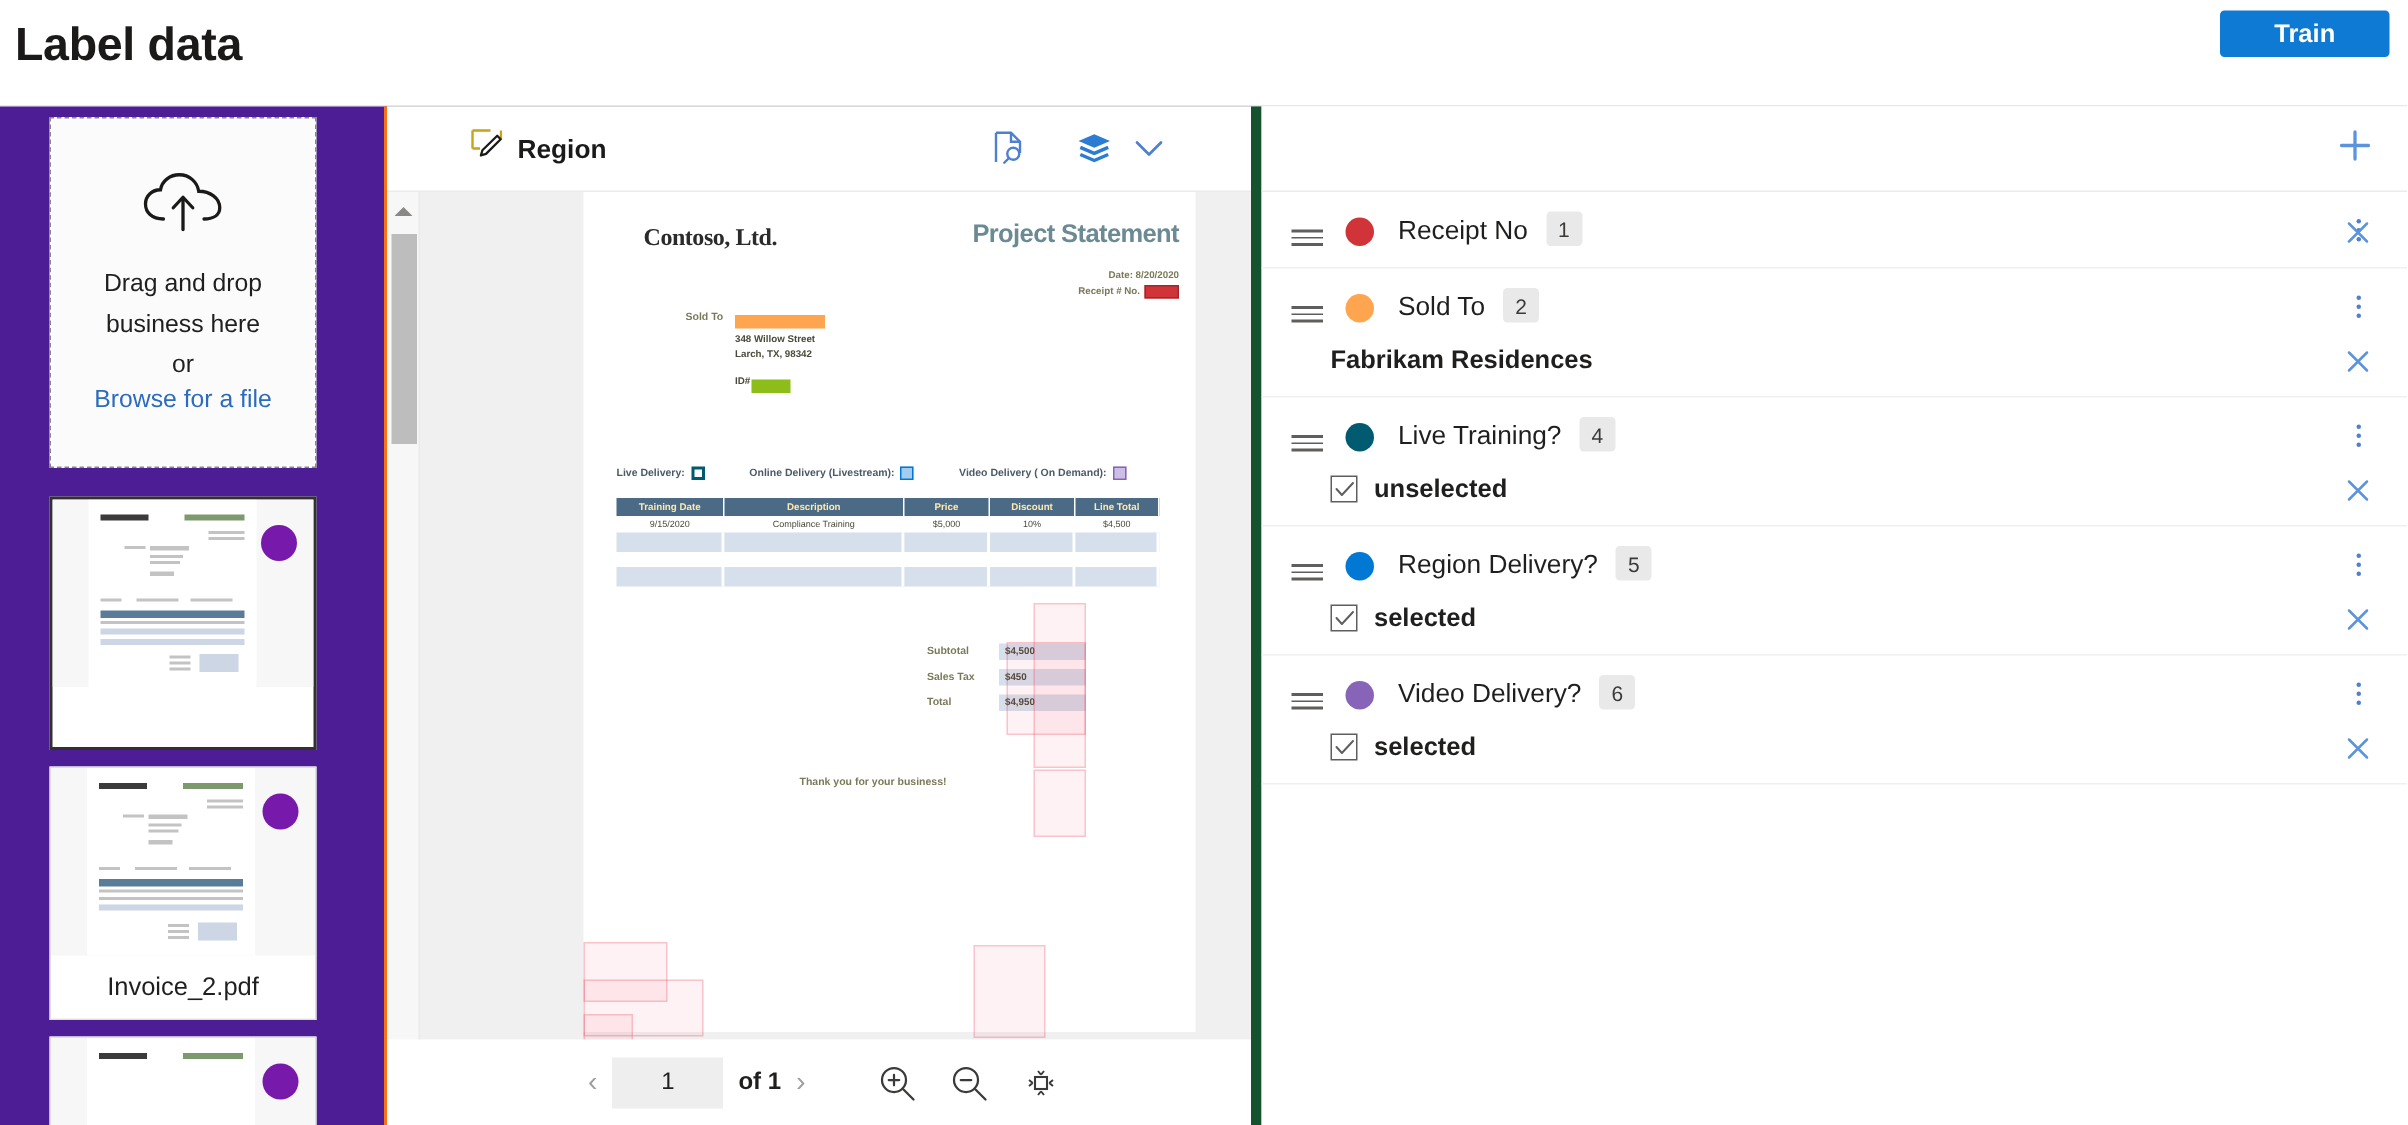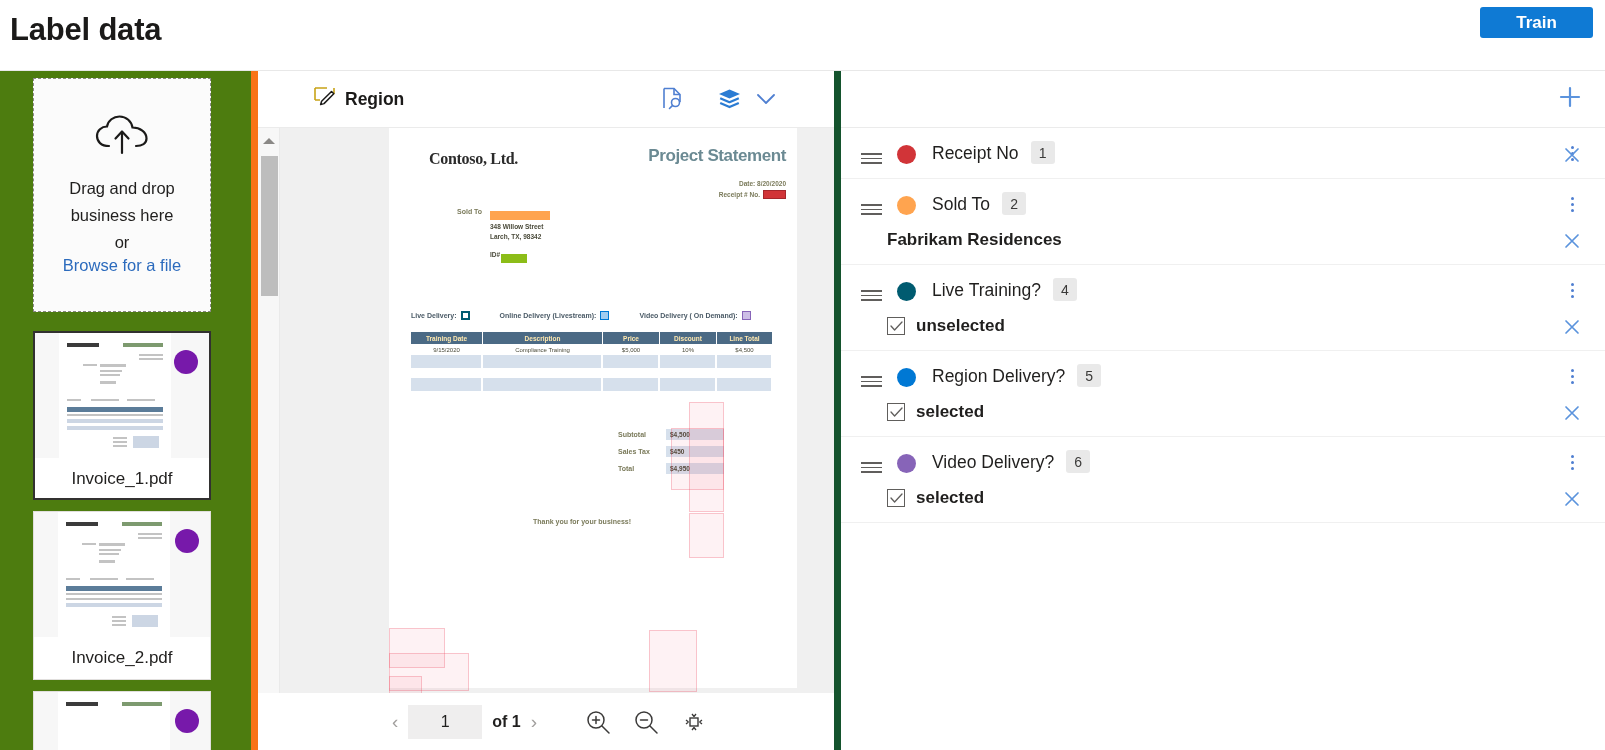--- a/index.html
+++ b/index.html
@@ -46,23 +46,23 @@
     position: relative;
     height: 679px;
     display: flex;
   }
 
   
   .sidebar {
     position: relative;
     width: 258px;
     flex: 0 0 258px;
-    background: #4d7c0f;
+    background: #4c1d95;
     overflow: hidden;
-    border-right: 7px solid #f97316;
+    border-right: 2px solid #f97316;
   }
   .dropzone {
     position: absolute;
     left: 33px; top: 7px;
     width: 178px; height: 234px;
     border: 1px dashed #8a8886;
     background: #fbfbfb;
     display: flex;
     flex-direction: column;
     align-items: center;
@@ -438,21 +438,20 @@
             <div class="tl" style="left:8px; top:81px; width:96px; height:2px;"></div>
             <div class="tl-blue" style="left:8px; top:86px; width:96px; height:4px;"></div>
             <div class="tl-blue" style="left:8px; top:93px; width:96px; height:4px;"></div>
             <div class="tl" style="left:54px; top:104px; width:14px; height:2px;"></div>
             <div class="tl" style="left:54px; top:108px; width:14px; height:2px;"></div>
             <div class="tl" style="left:54px; top:112px; width:14px; height:2px;"></div>
             <div class="tl-blue" style="left:74px; top:103px; width:26px; height:12px;"></div>
           </div>
           <div class="thumb-dot"></div>
         </div>
-        <div class="thumb-name">Invoice_1.pdf</div>
       </div>
 
       <div class="thumb-card">
         <div class="thumb-preview">
           <div class="thumb-page">
             <div class="tl-title" style="left:8px; top:10px; width:32px;"></div>
             <div class="tl-green" style="left:64px; top:10px; width:40px;"></div>
             <div class="tl" style="left:80px; top:21px; width:24px; height:2px;"></div>
             <div class="tl" style="left:80px; top:25px; width:24px; height:2px;"></div>
             <div class="tl" style="left:24px; top:31px; width:14px; height:2px;"></div>

